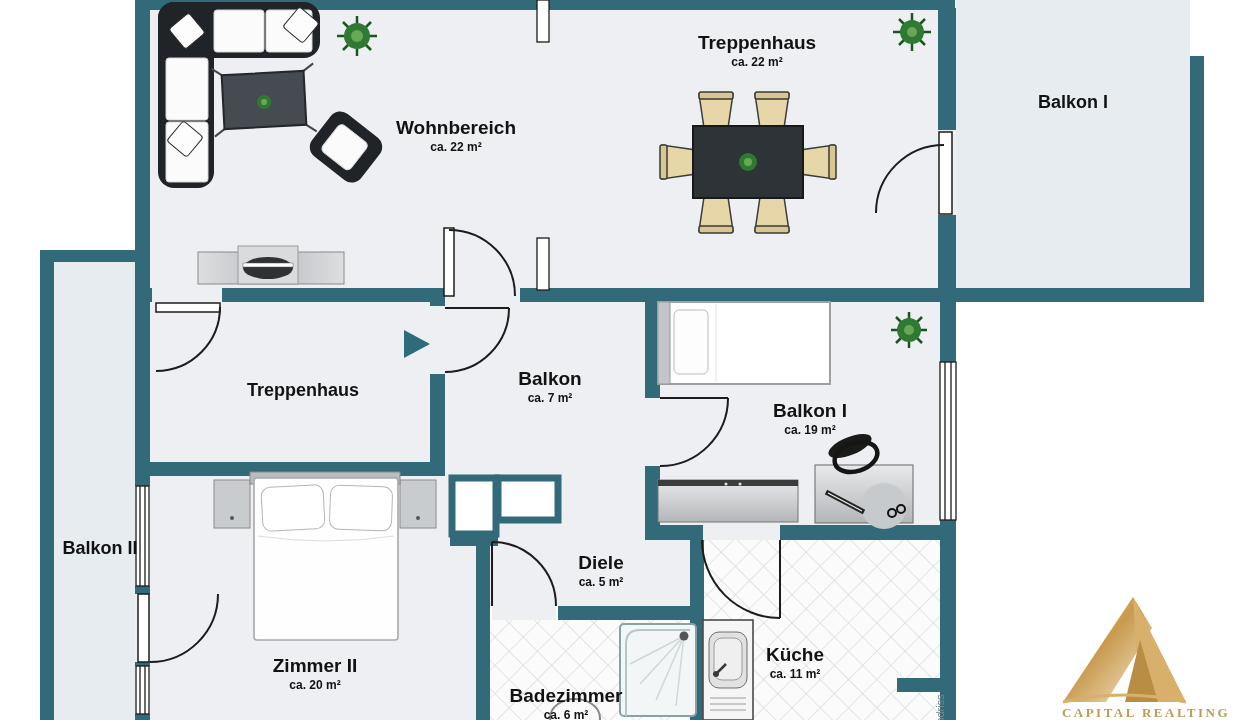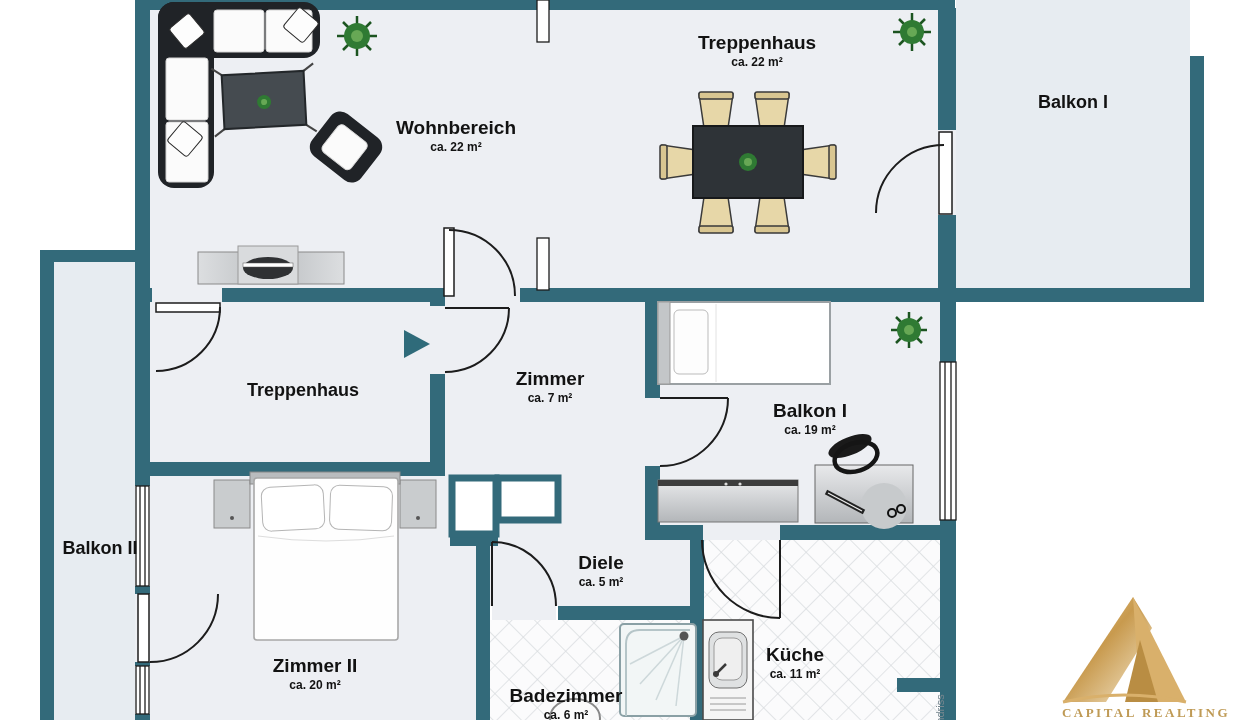--- a/index.html
+++ b/index.html
@@ -347,21 +347,21 @@
   <div class="rname">Treppenhaus</div>
   <div class="rarea">ca. 22 m²</div>
 </div>
 <div class="room-label small" style="left:1073px;top:103px">
   <div class="rname">Balkon I</div>
 </div>
 <div class="room-label small" style="left:303px;top:391px">
   <div class="rname">Treppenhaus</div>
 </div>
 <div class="room-label" style="left:550px;top:387px">
-  <div class="rname">Zimmer</div>
+  <div class="rname">Balkon</div>
   <div class="rarea">ca. 7 m²</div>
 </div>
 <div class="room-label" style="left:810px;top:419px">
   <div class="rname">Balkon I</div>
   <div class="rarea">ca. 19 m²</div>
 </div>
 <div class="room-label small" style="left:100px;top:549px">
   <div class="rname">Balkon II</div>
 </div>
 <div class="room-label" style="left:315px;top:674px">

